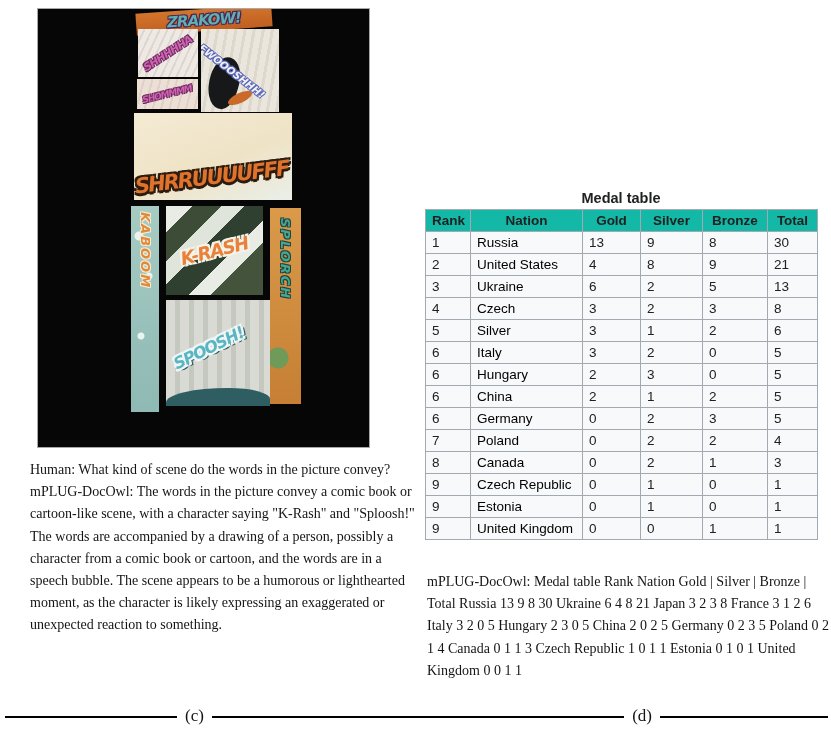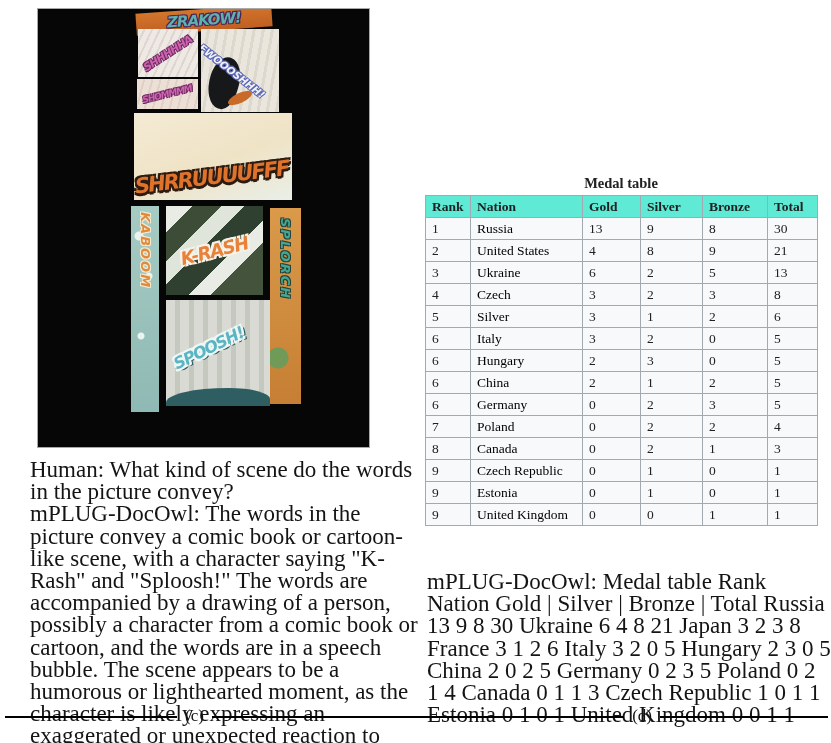--- a/index.html
+++ b/index.html
@@ -70,32 +70,32 @@
             text-shadow:-2px -2px 0 #eef6f6,2px -2px 0 #eef6f6,-2px 2px 0 #eef6f6,2px 2px 0 #eef6f6,3px 3px 0 #25555c;}
 
   .col-splorch{left:232px;top:199px;width:31px;height:196px;
                background:radial-gradient(circle at 8px 150px,#6f9a58 0 10px,transparent 11px),
                           linear-gradient(#da9a4a,#c67f34);
                display:flex;align-items:flex-start;justify-content:center;}
   .w-splorch{writing-mode:vertical-rl;font-size:13px;color:#44a693;margin-top:10px;letter-spacing:2px;
              text-shadow:-1px -1px 0 #24443c,1px -1px 0 #24443c,-1px 1px 0 #24443c,1px 1px 0 #24443c;}
 
   
-  .qa p{margin:0;font-size:23px;line-height:22.2px;}
+  .qa p{margin:0;font-size:14px;line-height:22.2px;}
   .qa-c{position:absolute;left:30px;top:459px;width:391px;}
   .qa-d{position:absolute;left:427px;top:571px;width:404px;}
 
   
-  .tablewrap{position:absolute;left:425px;top:175px;width:392px;
-             font-family:Liberation Serif, serif;color:#202122;}
+  .tablewrap{position:absolute;left:425px;top:190px;width:392px;
+             font-family:Liberation Sans, sans-serif;color:#202122;}
   .ttitle{text-align:center;font-weight:bold;font-size:14.5px;margin-bottom:3px;}
   table.medal{border-collapse:collapse;width:392px;table-layout:fixed;}
   table.medal th,table.medal td{border:1px solid #a2a9b1;font-size:13.5px;padding:2px 6px;
                                 height:17px;overflow:hidden;white-space:nowrap;}
-  table.medal th{background:#5eead4;font-weight:bold;text-align:left;}
+  table.medal th{background:#14b8a6;font-weight:bold;text-align:center;}
   table.medal td{background:#f8f9fa;text-align:left;}
   td.nation{padding-left:18px;}
   a.wlink{color:#000000;text-decoration:none;cursor:pointer;}
 
   
   .caprow{position:absolute;left:5px;top:707px;width:823px;display:flex;align-items:center;}
   .hline{border-top:2px solid #000;height:0;}
   .l1{width:172px;} .l2{flex:1;} .l3{width:168px;}
   .cap{font-size:17px;padding:0 8px;transform:translateY(-1px);}
 </style>

